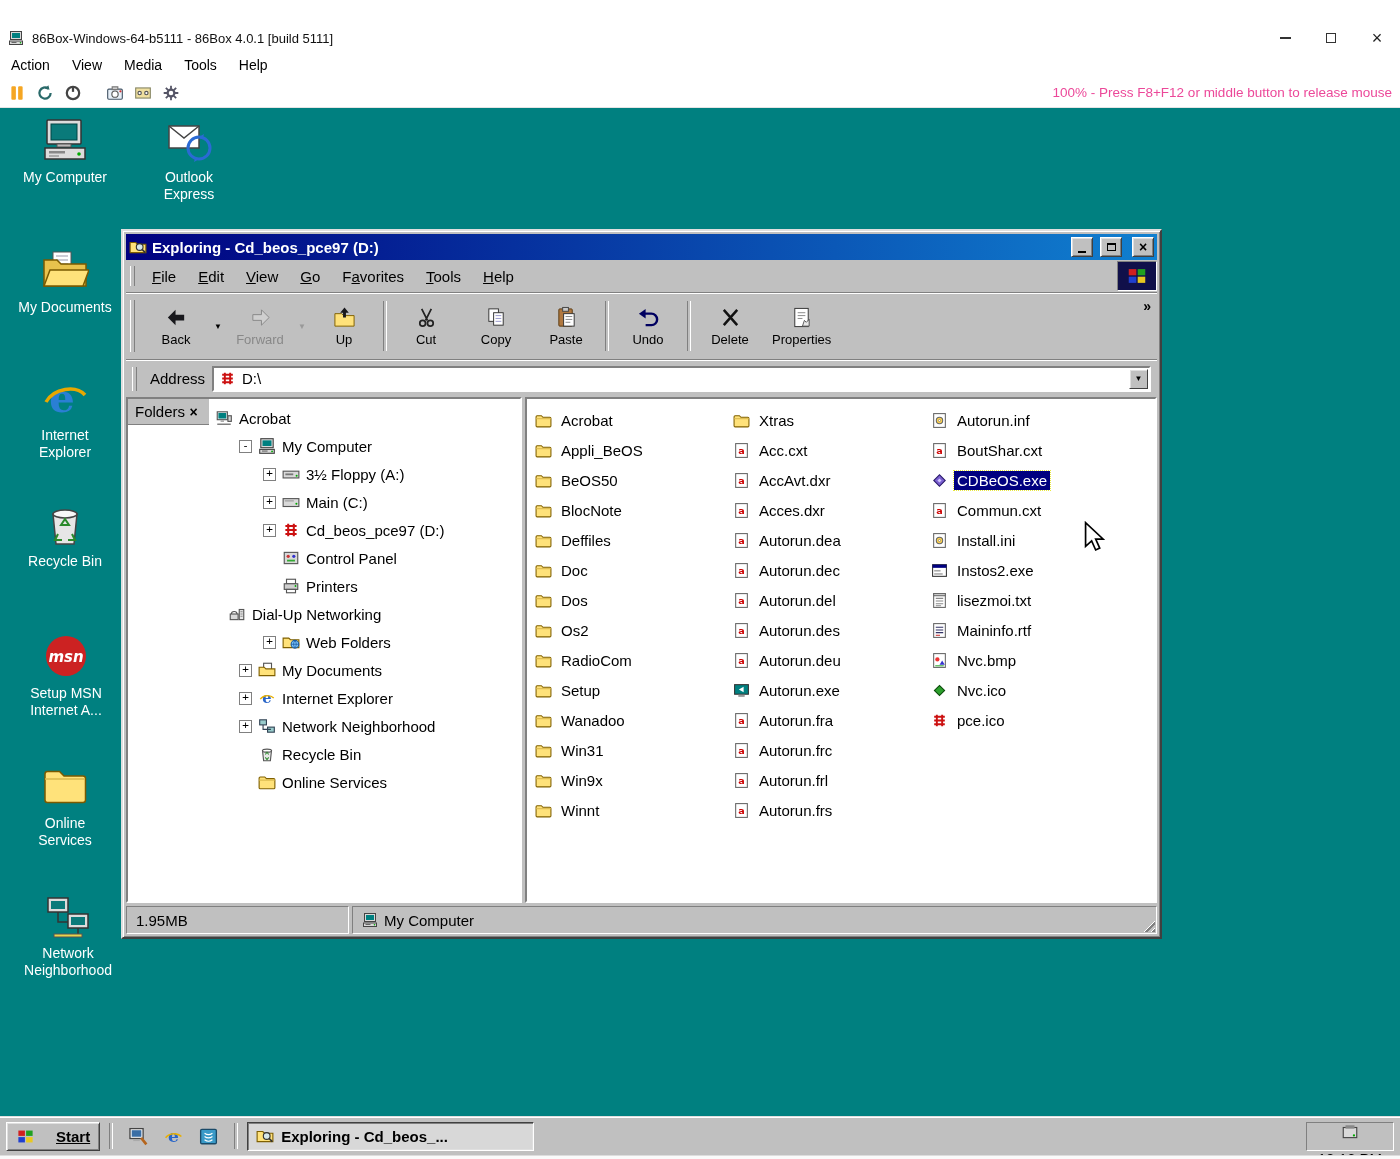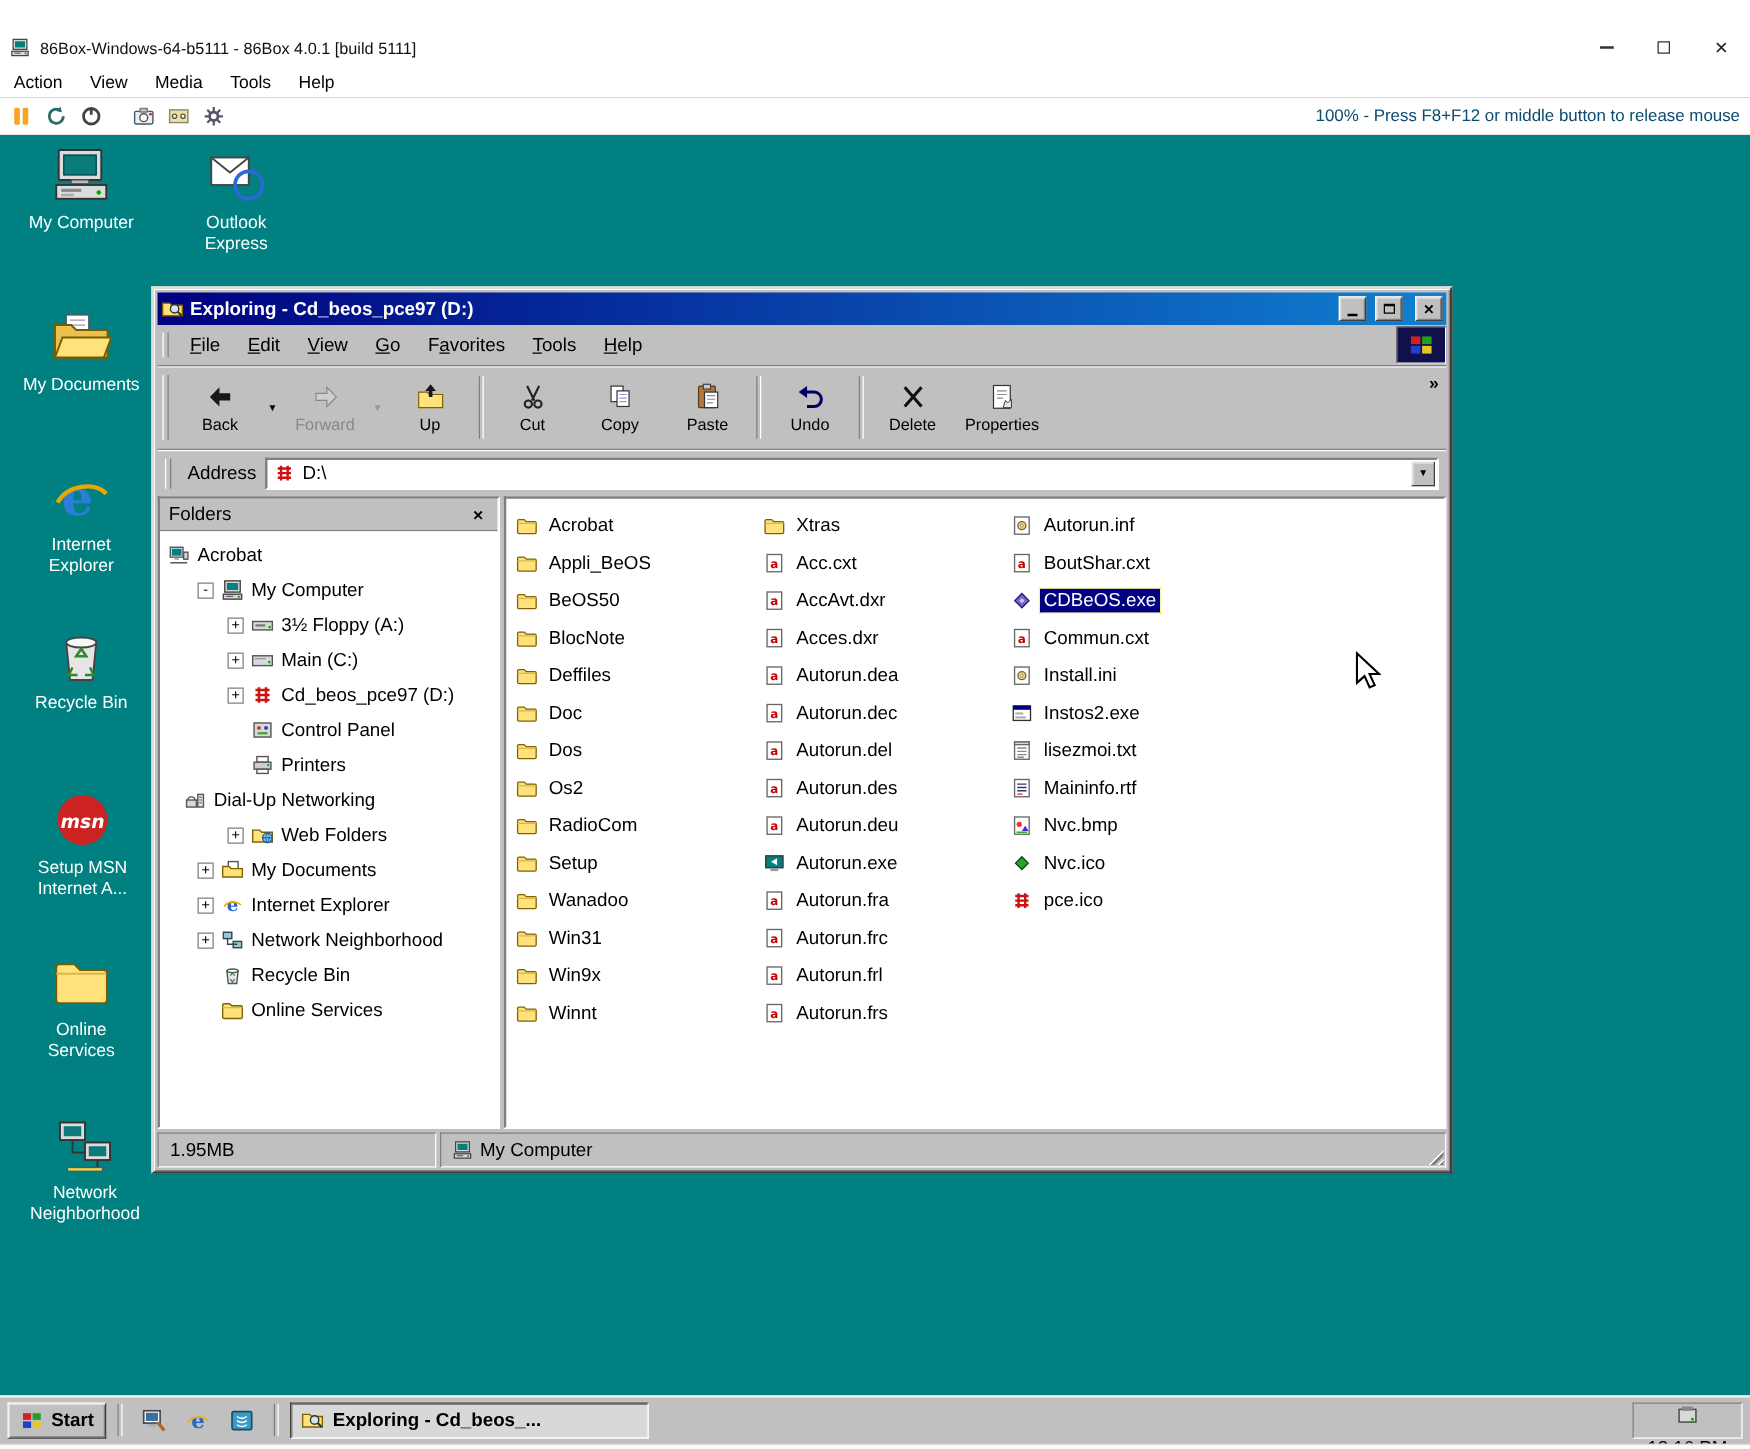--- a/index.html
+++ b/index.html
@@ -17,21 +17,21 @@
   .s-min{width:11px;height:2px;background:#333;}
   .s-max{width:10px;height:10px;border:1.2px solid #333;box-sizing:border-box;}
   .s-close{font-size:18px;font-weight:400;line-height:1;}
   .chrome-menubar{position:absolute;left:0;top:28px;width:100%;height:26px;background:#fff;
       display:flex;align-items:center;font-size:14px;color:#000;}
   .chrome-menu-item{padding:0 11px;}
   .chrome-toolbar{position:absolute;left:0;top:54px;width:100%;height:30px;background:#fff;
       border-bottom:1px solid #e4e4e4;display:flex;align-items:center;box-sizing:border-box;padding:0 8px;}
   #chrome-tools{display:flex;align-items:center;gap:10px;}
   #chrome-tools .ic:nth-child(4){margin-left:14px;}
-  .chrome-hint{margin-left:auto;font-size:13.5px;color:#0c4a6e;}
+  .chrome-hint{margin-left:auto;font-size:13.5px;color:#ec4899;}
 
   
   .screen{position:absolute;left:0;top:84px;width:1400px;height:1047px;background:#008080;}
 
   
   .dicon{position:absolute;width:100px;display:flex;flex-direction:column;align-items:center;gap:5px;cursor:default;}
   .dlbl{color:#fff;font-size:14px;text-align:center;line-height:1.2;}
   .dicon:nth-of-type(1){left:15px;top:8px;}
   .dicon:nth-of-type(2){left:147px;top:8px;width:84px;}
   .dicon:nth-of-type(3){left:10px;top:138px;width:110px;}
@@ -75,21 +75,21 @@
 
   .waddress{height:33px;flex:none;display:flex;align-items:center;padding:2px 6px;gap:7px;font-size:15px;
      border-top:1px solid #808080;box-shadow:inset 0 1px 0 #fff;}
   .addr-combo{flex:1;height:26px;background:#fff;border:2px solid;border-color:#808080 #fff #fff #808080;
      display:flex;align-items:center;padding-left:5px;gap:6px;box-sizing:border-box;}
   .addr-drop{margin-left:auto;width:19px;height:20px;background:#c0c0c0;border:1px solid;
      border-color:#fff #404040 #404040 #fff;box-shadow:inset 1px 1px 0 #dfdfdf;
      display:flex;align-items:center;justify-content:center;font-size:8px;box-sizing:border-box;margin-right:1px;}
 
   .wcontent{flex:1;display:flex;min-height:0;}
-  .folders-pane{width:274px;flex:none;display:flex;flex-direction:column;background:#fff;
+  .folders-pane{width:396px;flex:none;display:flex;flex-direction:row;background:#fff;
      border:2px solid;border-color:#808080 #fff #fff #808080;box-sizing:border-box;}
   .fp-header{height:25px;flex:none;background:#c0c0c0;display:flex;align-items:center;
      padding:0 7px;font-size:15px;border-bottom:1px solid #808080;}
   .fp-close{margin-left:auto;width:17px;height:15px;display:flex;align-items:center;justify-content:center;
      font-size:14px;font-weight:bold;line-height:1;}
   .tree{flex:1;overflow:hidden;padding-top:5px;background:#fff;}
   .trow{height:28px;display:flex;align-items:center;font-size:15px;white-space:nowrap;}
   .toggle{width:13px;height:13px;flex:none;border:1px solid #808080;background:#fff;font-size:11px;line-height:10px;
      text-align:center;margin-right:6px;color:#000;box-sizing:border-box;font-family:"DejaVu Sans Mono",monospace;}
   .toggle.none{visibility:hidden;}
@@ -108,23 +108,23 @@
      padding:0 9px;font-size:15px;gap:6px;box-sizing:border-box;position:relative;}
   .sp1{width:422px;}.sp2{width:223px;}.sp3{flex:1;}
   .rgrip{position:absolute;right:1px;bottom:1px;width:13px;height:13px;
      background:repeating-linear-gradient(135deg,#fff 0 1px,#808080 1px 3px,transparent 3px 5px);
      clip-path:polygon(100% 0,100% 100%,0 100%);}
 
   
   .taskbar{position:absolute;left:0;top:1008px;width:1400px;height:39px;background:#c0c0c0;
      border-top:1px solid #dfdfdf;box-shadow:inset 0 1px 0 #fff;display:flex;align-items:center;
      padding:0 6px;box-sizing:border-box;gap:5px;}
-  .start-btn{height:29px;display:flex;align-items:center;gap:6px;padding:0 9px;font-weight:bold;font-size:15px;
+  .start-btn{height:29px;display:flex;align-items:center;gap:21px;padding:0 9px;font-weight:bold;font-size:15px;
      background:#c0c0c0;border:1px solid;border-color:#fff #404040 #404040 #fff;
-     box-shadow:inset 1px 1px 0 #dfdfdf, inset -1px -1px 0 #808080;box-sizing:border-box;}
+     box-shadow:inset 1px 1px 0 #dfdfdf, inset -1px -1px 0 #808080;box-sizing:border-box;text-decoration:underline;}
   .tb-sep{width:2px;height:26px;border-left:1px solid #808080;border-right:1px solid #fff;margin:0 4px;flex:none;}
   .ql{display:flex;align-items:center;gap:14px;padding:0 6px;}
   .task-btn{width:287px;height:29px;display:flex;align-items:center;gap:7px;padding:0 8px;font-weight:bold;
      font-size:15px;border:1px solid;border-color:#404040 #fff #fff #404040;
      box-shadow:inset 1px 1px 0 #808080, inset -1px -1px 0 #dfdfdf;background:#d8d8d8;
      box-sizing:border-box;white-space:nowrap;overflow:hidden;}
   .tray{margin-left:auto;height:29px;display:flex;align-items:center;gap:9px;padding:0 11px;
      border:1px solid;border-color:#808080 #fff #fff #808080;font-size:15px;box-sizing:border-box;flex-direction:column;}
 
   

